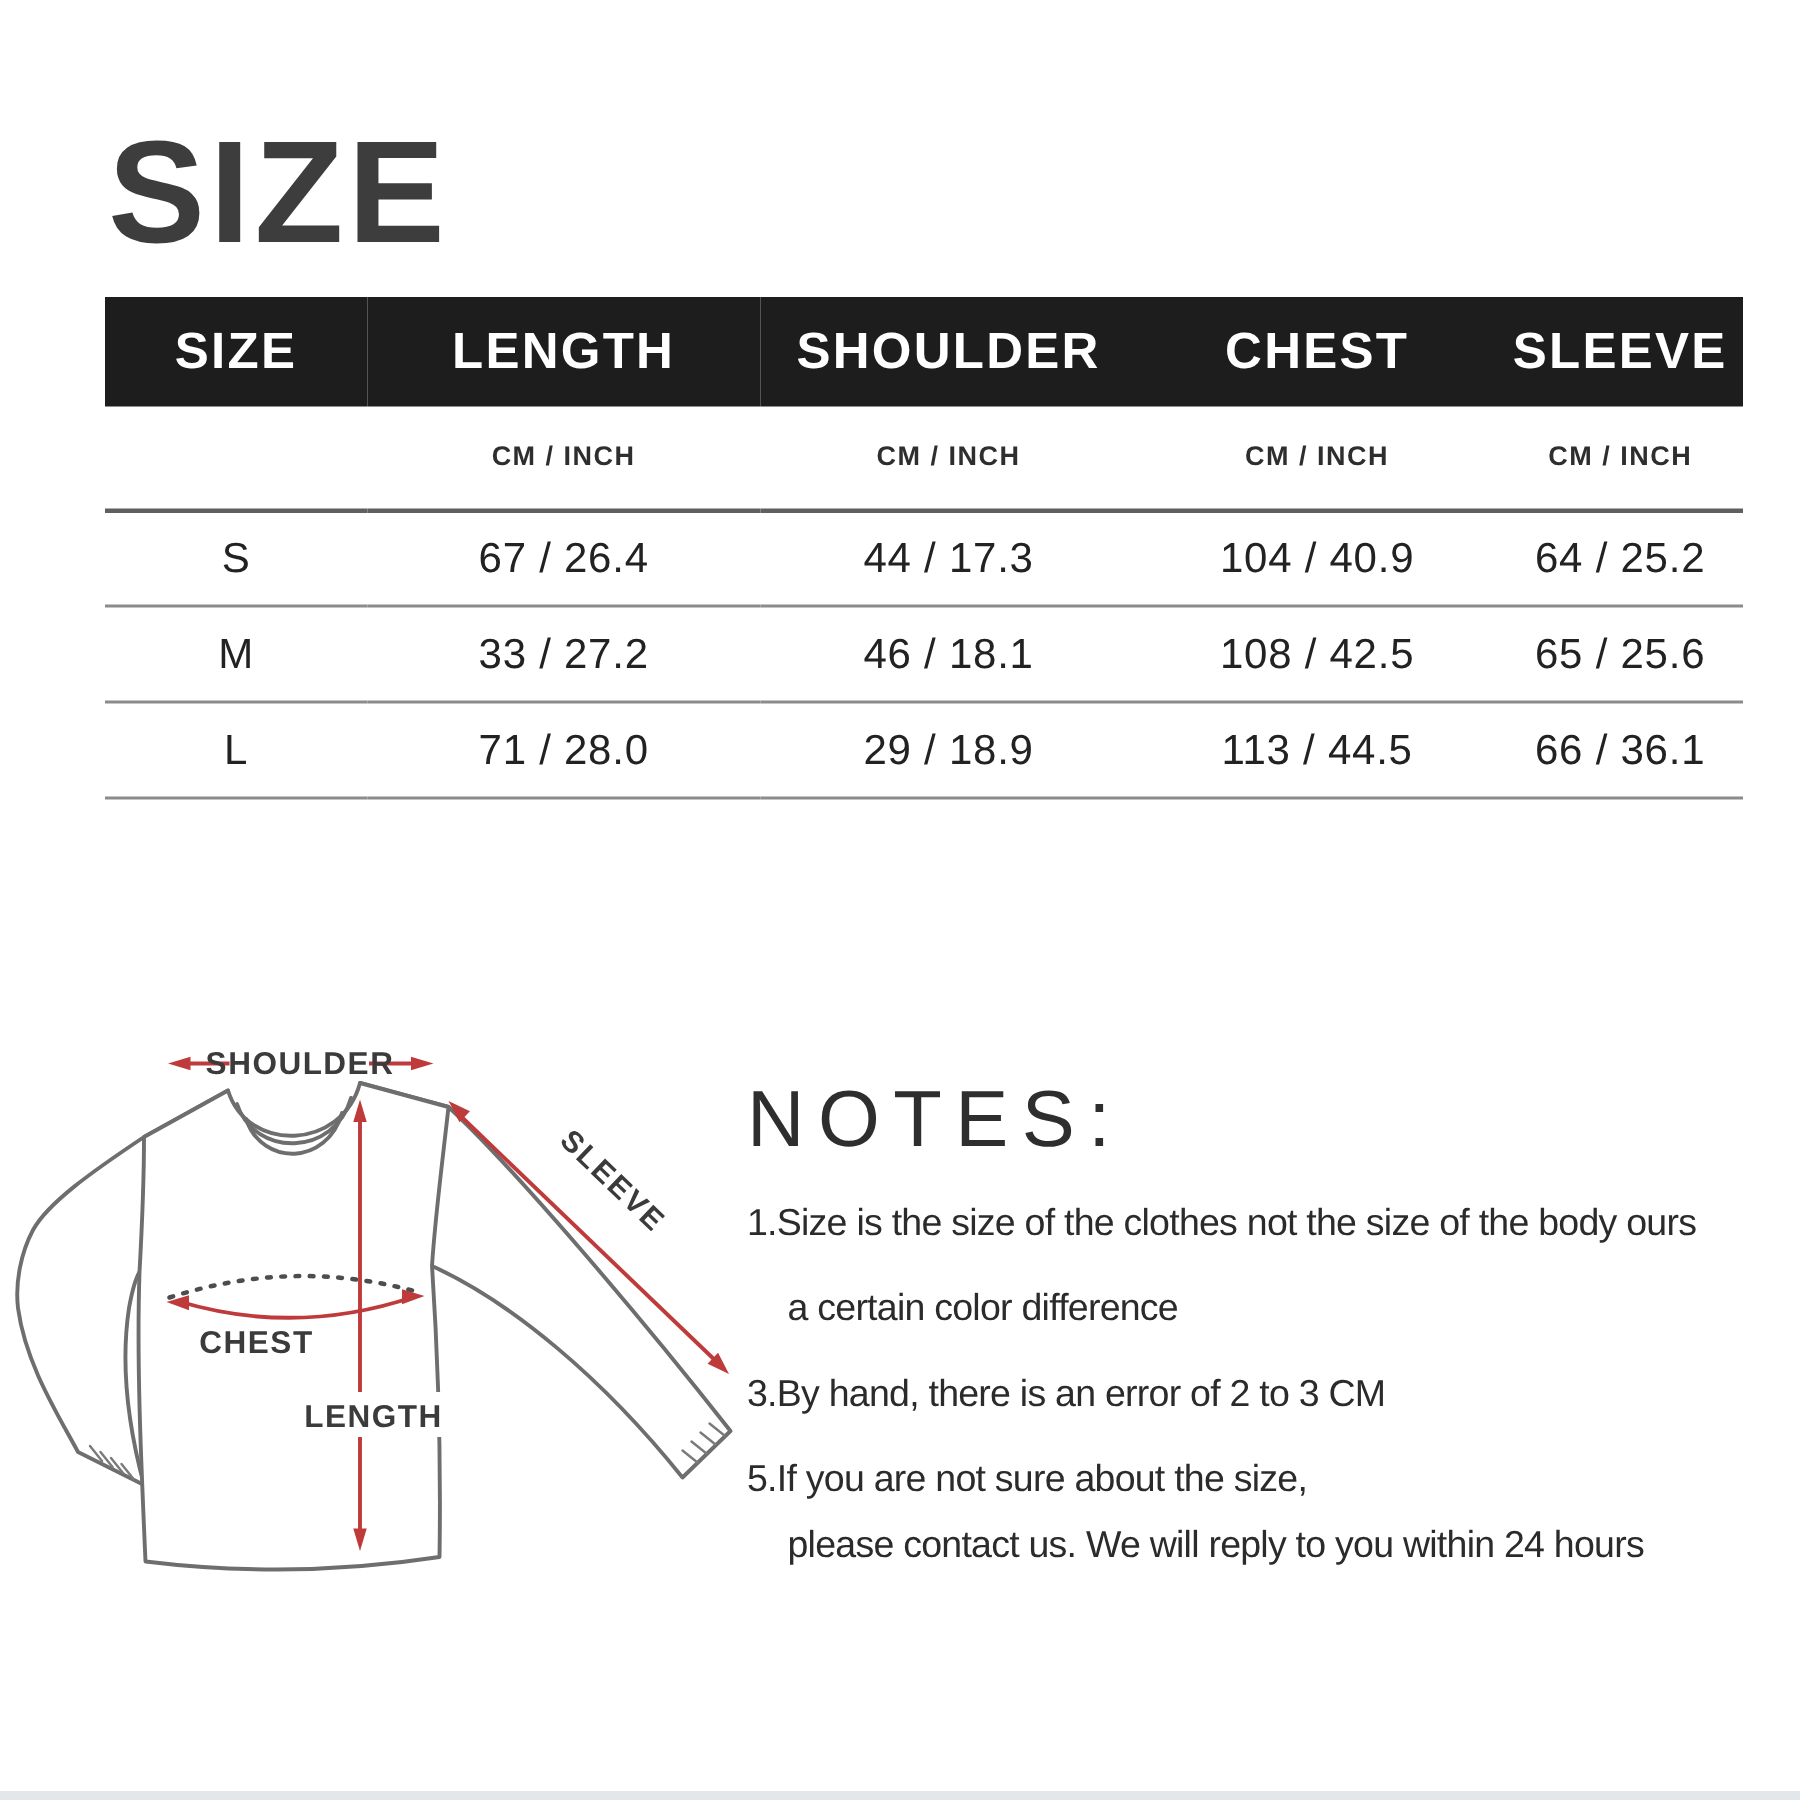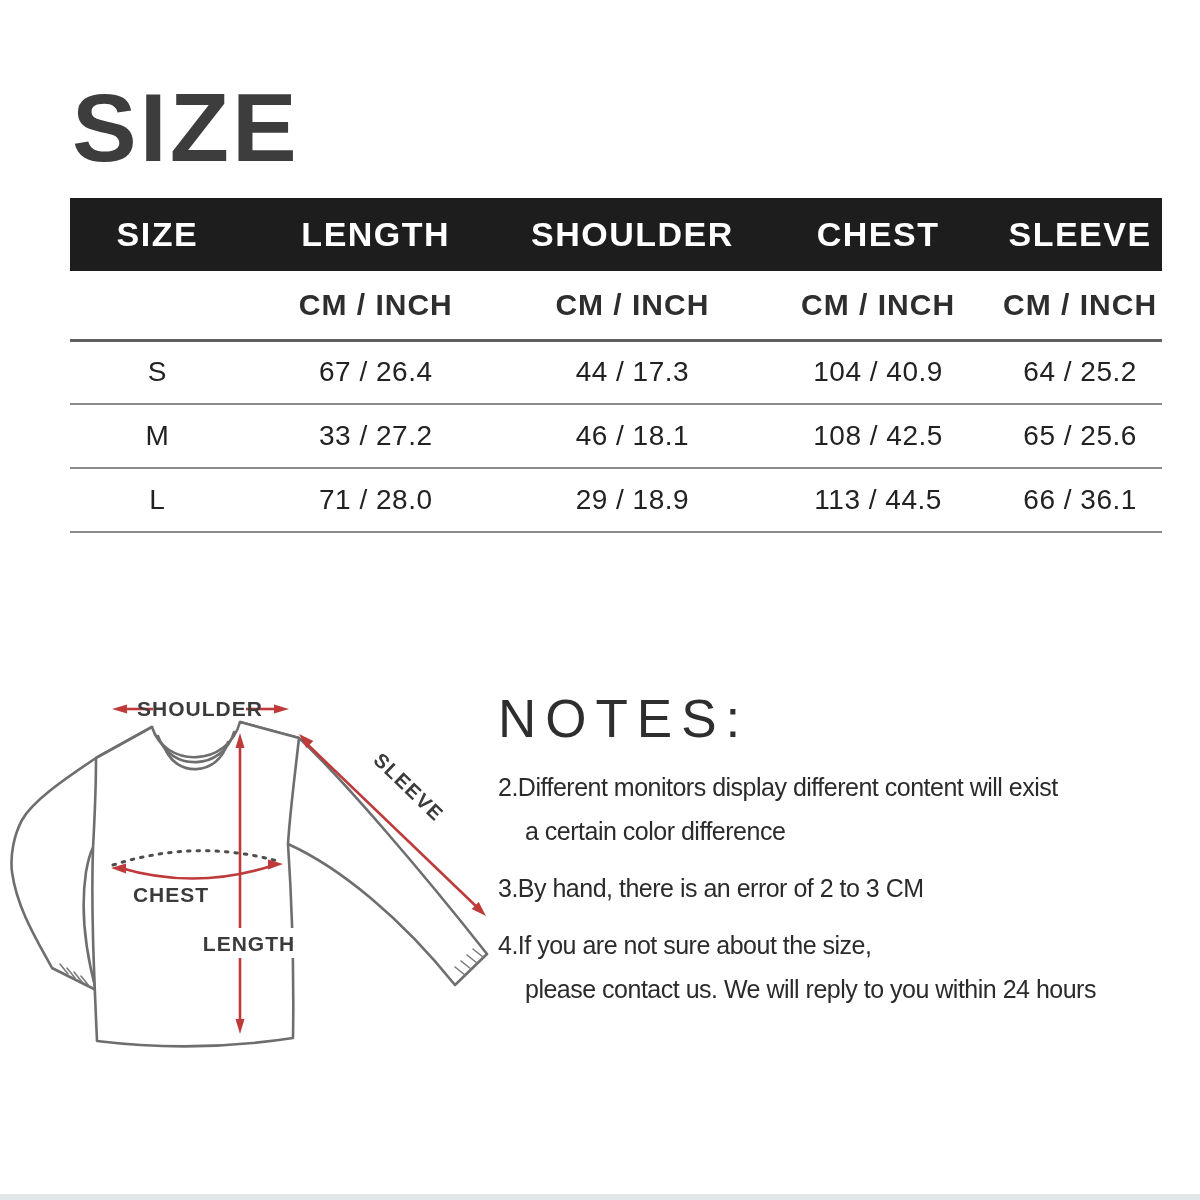--- a/index.html
+++ b/index.html
@@ -43,21 +43,21 @@
     height: 73px;
   }
   .size-table thead th {
     color: #ffffff;
     font-size: 34px;
     font-weight: bold;
     letter-spacing: 1.5px;
   }
   tr.units-row { height: 69px; border-bottom: 3px solid #5f5f5f; }
   tr.units-row td {
-    font-size: 30px;
+    font-size: 18px;
     font-weight: bold;
     color: #2e2e2e;
     letter-spacing: 1px;
   }
   tr.data-row { height: 64px; border-bottom: 2px solid #8b8b8b; }
   tr.data-row td {
     font-size: 28px;
     color: #222222;
     letter-spacing: 0.5px;
   }
@@ -67,20 +67,21 @@
     position: absolute;
     left: 498px; top: 688px;
     width: 702px;
   }
   .notes-heading {
     font-size: 53px;
     font-weight: 400;
     color: #2e2e2e;
     letter-spacing: 9px;
     margin-bottom: 16px;
+    margin-top: 28px;
   }
   .note-item { margin-bottom: 13px; }
   .note-line {
     font-size: 25px;
     line-height: 44px;
     color: #2b2b2b;
     letter-spacing: -0.5px;
     white-space: nowrap;
   }
   .note-cont { padding-left: 27px; }
@@ -211,29 +212,31 @@
 
   <text x="171" y="230" text-anchor="middle" font-family="Liberation Sans, sans-serif" font-size="21" font-weight="bold" fill="#3b3b3b" letter-spacing="1">CHEST</text>
 
   <rect x="203" y="256" width="92" height="30" fill="#ffffff"></rect>
   <text x="249" y="279" text-anchor="middle" font-family="Liberation Sans, sans-serif" font-size="21" font-weight="bold" fill="#3b3b3b" letter-spacing="1">LENGTH</text>
 </svg>
 
 <div class="notes">
   <div class="notes-heading">NOTES:</div>
 
-
-  <div class="note-item">
-    <div class="note-line">2.Different monitors display different content will exist</div>
+  <div class="note-item">
+    <div class="note-line">1.Size is the size of the clothes not the size of the body ours</div>
+  </div>
+
+  <div class="note-item">
     <div class="note-line note-cont">a certain color difference</div>
   </div>
 
   <div class="note-item">
     <div class="note-line">3.By hand, there is an error of 2 to 3 CM</div>
   </div>
 
   <div class="note-item">
-    <div class="note-line">4.If you are not sure about the size,</div>
+    <div class="note-line">5.If you are not sure about the size,</div>
     <div class="note-line note-cont">please contact us. We will reply to you within 24 hours</div>
   </div>
 </div>
 
 <div class="bottom-strip"></div>
 
 </body></html>

